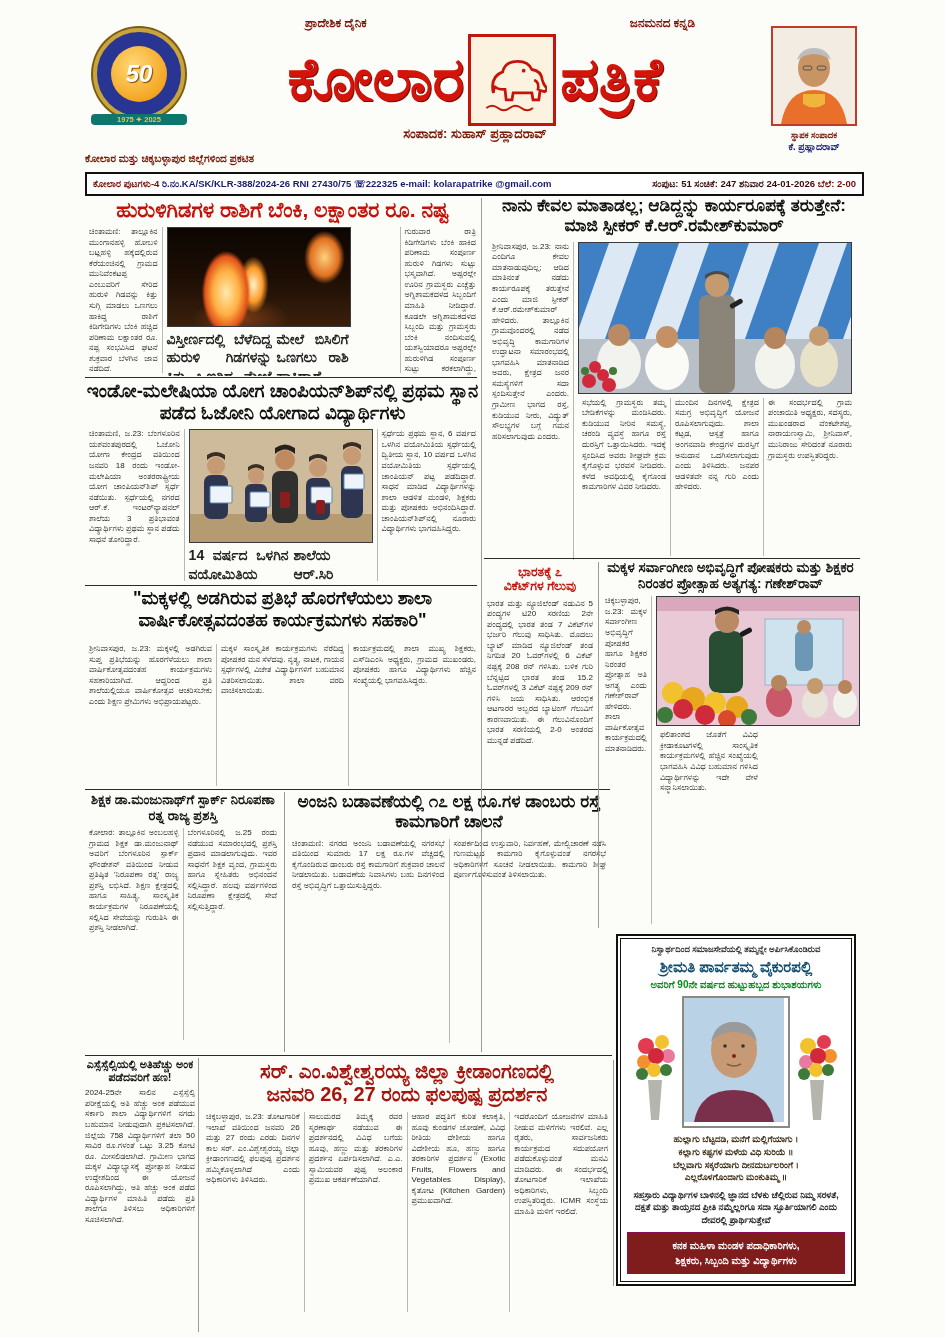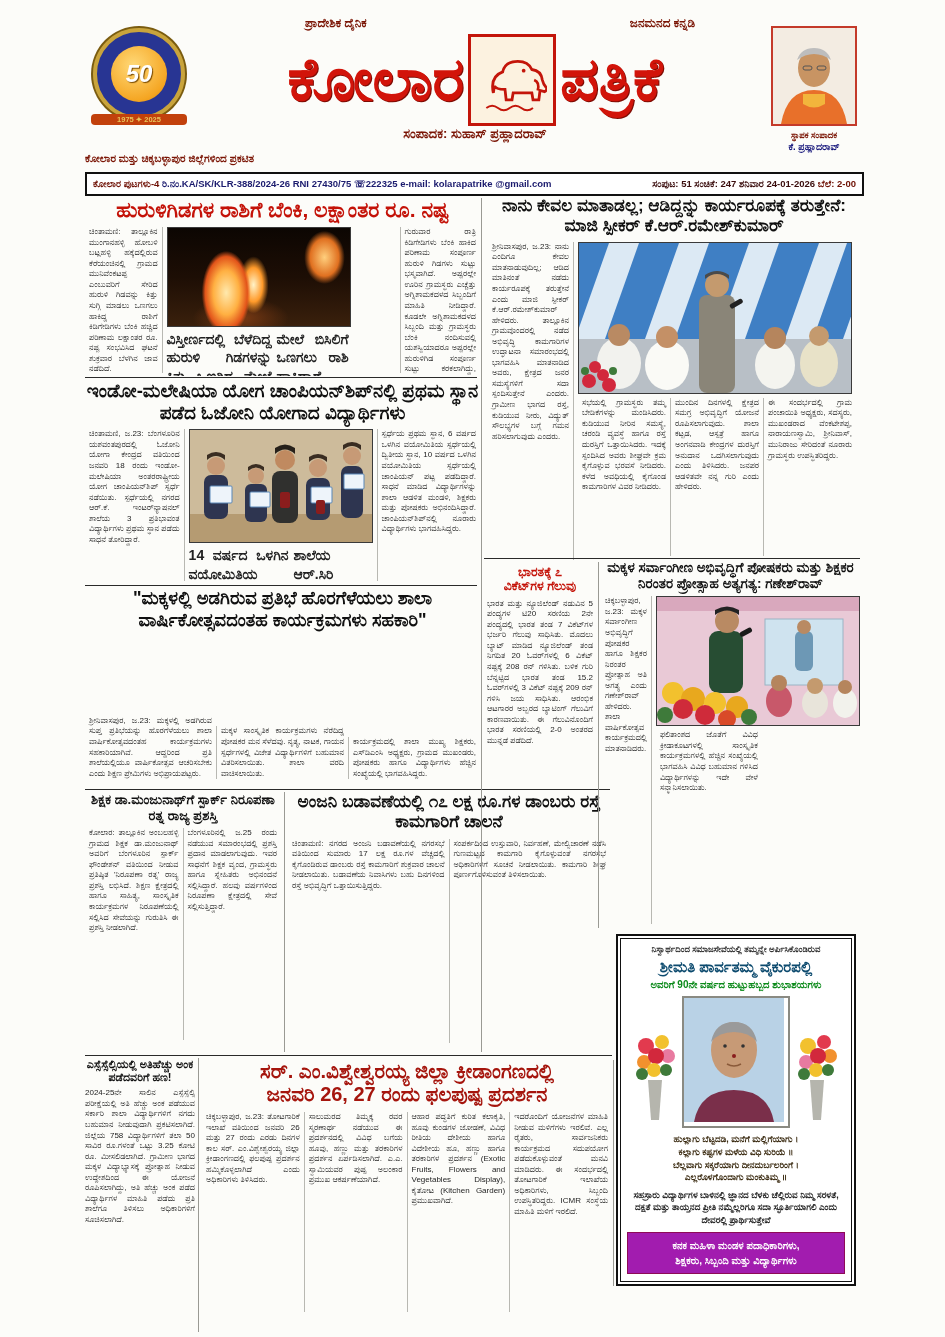--- a/index.html
+++ b/index.html
@@ -11,21 +11,21 @@
   .title-red{font-weight:bold;color:#d2140a;text-shadow:1px 1px 0 #7e0c04;font-size:60px;line-height:1;}
   .pubfrom{font-weight:bold;color:#7a1404;font-size:10.5px;}
   .editorline{font-weight:bold;color:#7a1404;font-size:13px;}
   .founder-label{font-weight:bold;color:#7a1404;font-size:8.5px;text-align:center;}
   .founder-name{font-weight:bold;color:#14147a;font-size:9.5px;text-align:center;}
   .logo-outer{width:84px;height:84px;border-radius:50%;border:4px solid #c9a43c;background:#283593;
               display:flex;align-items:center;justify-content:center;box-shadow:0 0 0 2px #7a5c10;}
   .logo-inner{width:56px;height:56px;border-radius:50%;background:radial-gradient(circle at 40% 35%,#ffd978,#f5a623 70%,#d98200);
               display:flex;align-items:center;justify-content:center;font-weight:bold;color:#fff;
               font-size:24px;font-style:italic;text-shadow:1px 1px 1px #7a4a00;}
-  .logo-banner{margin-top:-6px;background:#c2410c;color:#e8c45a;font-size:7.5px;font-weight:bold;
+  .logo-banner{margin-top:-6px;background:#0f766e;color:#e8c45a;font-size:7.5px;font-weight:bold;
                text-align:center;border-radius:4px;padding:1px 3px;}
   .emblem{width:82px;height:86px;border:3px solid #c3150a;background:#fcf2e0;display:flex;align-items:center;justify-content:center;}
   
   .infobar{border:2px solid #111;background:#fff;display:flex;justify-content:space-between;
            align-items:center;padding:0 6px;font-size:9.5px;font-weight:bold;white-space:nowrap;}
   .maroon{color:#6e1004;} .navy{color:#1b1b6e;} .darkred{color:#3a0d0d;}
   
   .art{overflow:hidden;}
   .h-red{color:#c41208;font-weight:bold;text-align:center;line-height:1.15;}
   .h-blk{color:#101010;font-weight:bold;text-align:center;line-height:1.2;}
@@ -46,21 +46,21 @@
      radial-gradient(ellipse 60px 26px at 40% 92%, #7a3a14 0%, rgba(40,15,4,0) 80%),
      linear-gradient(180deg,#0c0602 0%,#1d0e05 50%,#3a200c 100%);}
   
   .ad-outer{border:2px solid #111;background:#fff;padding:2px;}
   .ad-inner{border:1px solid #111;padding:5px 6px;height:100%;box-sizing:border-box;}
   .ad-top{font-size:8.5px;font-weight:bold;color:#333;text-align:center;}
   .ad-name{font-size:15px;font-weight:bold;color:#0c4a6e;text-align:center;margin-top:3px;}
   .ad-greet{font-size:10px;font-weight:bold;color:#0b8a1a;text-align:center;margin-top:3px;}
   .ad-poem{font-size:8.8px;line-height:1.45;font-weight:bold;color:#3a2a10;text-align:center;margin-top:5px;}
   .ad-msg{font-size:8.8px;line-height:1.4;color:#222;text-align:center;margin-top:5px;font-weight:bold;}
-  .ad-footer{background:#a21caf;color:#fff;font-weight:bold;font-size:10px;text-align:center;
+  .ad-footer{background:#7f1d1d;color:#fff;font-weight:bold;font-size:10px;text-align:center;
              padding:5px 8px;margin-top:6px;line-height:1.5;border:1px solid #8e0a57;}
 </style>
 </head>
 <body>
 
 <div class="page">
 
   <div class="abs" style="left:85px;top:12px;width:775px;height:158px;">
 
     <div class="abs" style="left:6px;top:16px;width:96px;text-align:center;">
@@ -225,21 +225,21 @@
           <div class="cap" style="width:100px;">14 ವರ್ಷದ ಒಳಗಿನ ವಯೋಮಿತಿಯ ಯೋಗ ಸ್ಪರ್ಧೆಯಲ್ಲಿ ಆರ್.ಕೆ.ಇಂಟರ್‌ನ್ಯಾಷನಲ್ ಶಾಲೆಯ ಚಾಂಪಿಯನ್ಸ್ ಮತ್ತು ಉತ್ತೀರ್ಣ ವಿದ್ಯಾರ್ಥಿಗಳು</div>
           <div class="cap" style="width:77px;">ಶಾಲೆಯ ಆರ್.ಸಿರಿ ಟ್ರೆಡಿಷನಲ್ ಚಾಂಪಿಯನ್ಸ್ ಮತ್ತು ರಿಥಮಿಕ್ ಚಾಂಪಿಯನ್ಸ್ ಯೋಗ</div>
         </div>
       </div>
       <div class="bt" style="width:100px;">ಸ್ಪರ್ಧೆಯ ಪ್ರಥಮ ಸ್ಥಾನ, 6 ವರ್ಷದ ಒಳಗಿನ ವಯೋಮಿತಿಯ ಸ್ಪರ್ಧೆಯಲ್ಲಿ ದ್ವಿತೀಯ ಸ್ಥಾನ, 10 ವರ್ಷದ ಒಳಗಿನ ವಯೋಮಿತಿಯ ಸ್ಪರ್ಧೆಯಲ್ಲಿ ಚಾಂಪಿಯನ್ ಪಟ್ಟ ಪಡೆದಿದ್ದಾರೆ. ಸಾಧನೆ ಮಾಡಿದ ವಿದ್ಯಾರ್ಥಿಗಳನ್ನು ಶಾಲಾ ಆಡಳಿತ ಮಂಡಳಿ, ಶಿಕ್ಷಕರು ಮತ್ತು ಪೋಷಕರು ಅಭಿನಂದಿಸಿದ್ದಾರೆ. ಚಾಂಪಿಯನ್‌ಶಿಪ್‌ನಲ್ಲಿ ನೂರಾರು ವಿದ್ಯಾರ್ಥಿಗಳು ಭಾಗವಹಿಸಿದ್ದರು.</div>
     </div>
   </div>
 
   <div class="abs art" style="left:85px;top:588px;width:395px;height:200px;">
     <div class="h-blk" style="font-size:18px;">"ಮಕ್ಕಳಲ್ಲಿ ಅಡಗಿರುವ ಪ್ರತಿಭೆ ಹೊರಗೆಳೆಯಲು ಶಾಲಾ ವಾರ್ಷಿಕೋತ್ಸವದಂತಹ ಕಾರ್ಯಕ್ರಮಗಳು ಸಹಕಾರಿ"</div>
-    <div class="cols" style="margin-top:6px;height:142px;align-items:flex-end;">
+    <div class="cols" style="margin-top:13px;height:142px;">
       <div class="bt" style="flex:1;">ಶ್ರೀನಿವಾಸಪುರ, ಜ.23: ಮಕ್ಕಳಲ್ಲಿ ಅಡಗಿರುವ ಸುಪ್ತ ಪ್ರತಿಭೆಯನ್ನು ಹೊರಗೆಳೆಯಲು ಶಾಲಾ ವಾರ್ಷಿಕೋತ್ಸವದಂತಹ ಕಾರ್ಯಕ್ರಮಗಳು ಸಹಕಾರಿಯಾಗಿವೆ. ಆದ್ದರಿಂದ ಪ್ರತಿ ಶಾಲೆಯಲ್ಲಿಯೂ ವಾರ್ಷಿಕೋತ್ಸವ ಆಚರಿಸಬೇಕು ಎಂದು ಶಿಕ್ಷಣ ಪ್ರೇಮಿಗಳು ಅಭಿಪ್ರಾಯಪಟ್ಟರು.</div>
       <div class="bt" style="flex:1;">ಮಕ್ಕಳ ಸಾಂಸ್ಕೃತಿಕ ಕಾರ್ಯಕ್ರಮಗಳು ನೆರೆದಿದ್ದ ಪೋಷಕರ ಮನ ಸೆಳೆದವು. ನೃತ್ಯ, ನಾಟಕ, ಗಾಯನ ಸ್ಪರ್ಧೆಗಳಲ್ಲಿ ವಿಜೇತ ವಿದ್ಯಾರ್ಥಿಗಳಿಗೆ ಬಹುಮಾನ ವಿತರಿಸಲಾಯಿತು. ಶಾಲಾ ವರದಿ ವಾಚಿಸಲಾಯಿತು.</div>
       <div class="bt" style="flex:1;">ಕಾರ್ಯಕ್ರಮದಲ್ಲಿ ಶಾಲಾ ಮುಖ್ಯ ಶಿಕ್ಷಕರು, ಎಸ್‌ಡಿಎಂಸಿ ಅಧ್ಯಕ್ಷರು, ಗ್ರಾಮದ ಮುಖಂಡರು, ಪೋಷಕರು ಹಾಗೂ ವಿದ್ಯಾರ್ಥಿಗಳು ಹೆಚ್ಚಿನ ಸಂಖ್ಯೆಯಲ್ಲಿ ಭಾಗವಹಿಸಿದ್ದರು.</div>
     </div>
   </div>
 
   <div class="abs art" style="left:484px;top:562px;width:112px;height:366px;">
     <div class="h-red pre" style="font-size:12.5px;margin-top:3px;">ಭಾರತಕ್ಕೆ ೭
 ವಿಕೆಟ್‌ಗಳ ಗೆಲುವು</div>
     <div class="bt" style="margin-top:5px;padding:0 3px;">ಭಾರತ ಮತ್ತು ನ್ಯೂಜಿಲೆಂಡ್ ನಡುವಿನ 5 ಪಂದ್ಯಗಳ ಟಿ20 ಸರಣಿಯ 2ನೇ ಪಂದ್ಯದಲ್ಲಿ ಭಾರತ ತಂಡ 7 ವಿಕೆಟ್‌ಗಳ ಭರ್ಜರಿ ಗೆಲುವು ಸಾಧಿಸಿತು. ಮೊದಲು ಬ್ಯಾಟ್ ಮಾಡಿದ ನ್ಯೂಜಿಲೆಂಡ್ ತಂಡ ನಿಗದಿತ 20 ಓವರ್‌ಗಳಲ್ಲಿ 6 ವಿಕೆಟ್ ನಷ್ಟಕ್ಕೆ 208 ರನ್ ಗಳಿಸಿತು. ಬಳಿಕ ಗುರಿ ಬೆನ್ನಟ್ಟಿದ ಭಾರತ ತಂಡ 15.2 ಓವರ್‌ಗಳಲ್ಲಿ 3 ವಿಕೆಟ್ ನಷ್ಟಕ್ಕೆ 209 ರನ್ ಗಳಿಸಿ ಜಯ ಸಾಧಿಸಿತು. ಆರಂಭಿಕ ಆಟಗಾರರ ಅಬ್ಬರದ ಬ್ಯಾಟಿಂಗ್ ಗೆಲುವಿಗೆ ಕಾರಣವಾಯಿತು. ಈ ಗೆಲುವಿನೊಂದಿಗೆ ಭಾರತ ಸರಣಿಯಲ್ಲಿ 2-0 ಅಂತರದ ಮುನ್ನಡೆ ಪಡೆದಿದೆ.</div>

